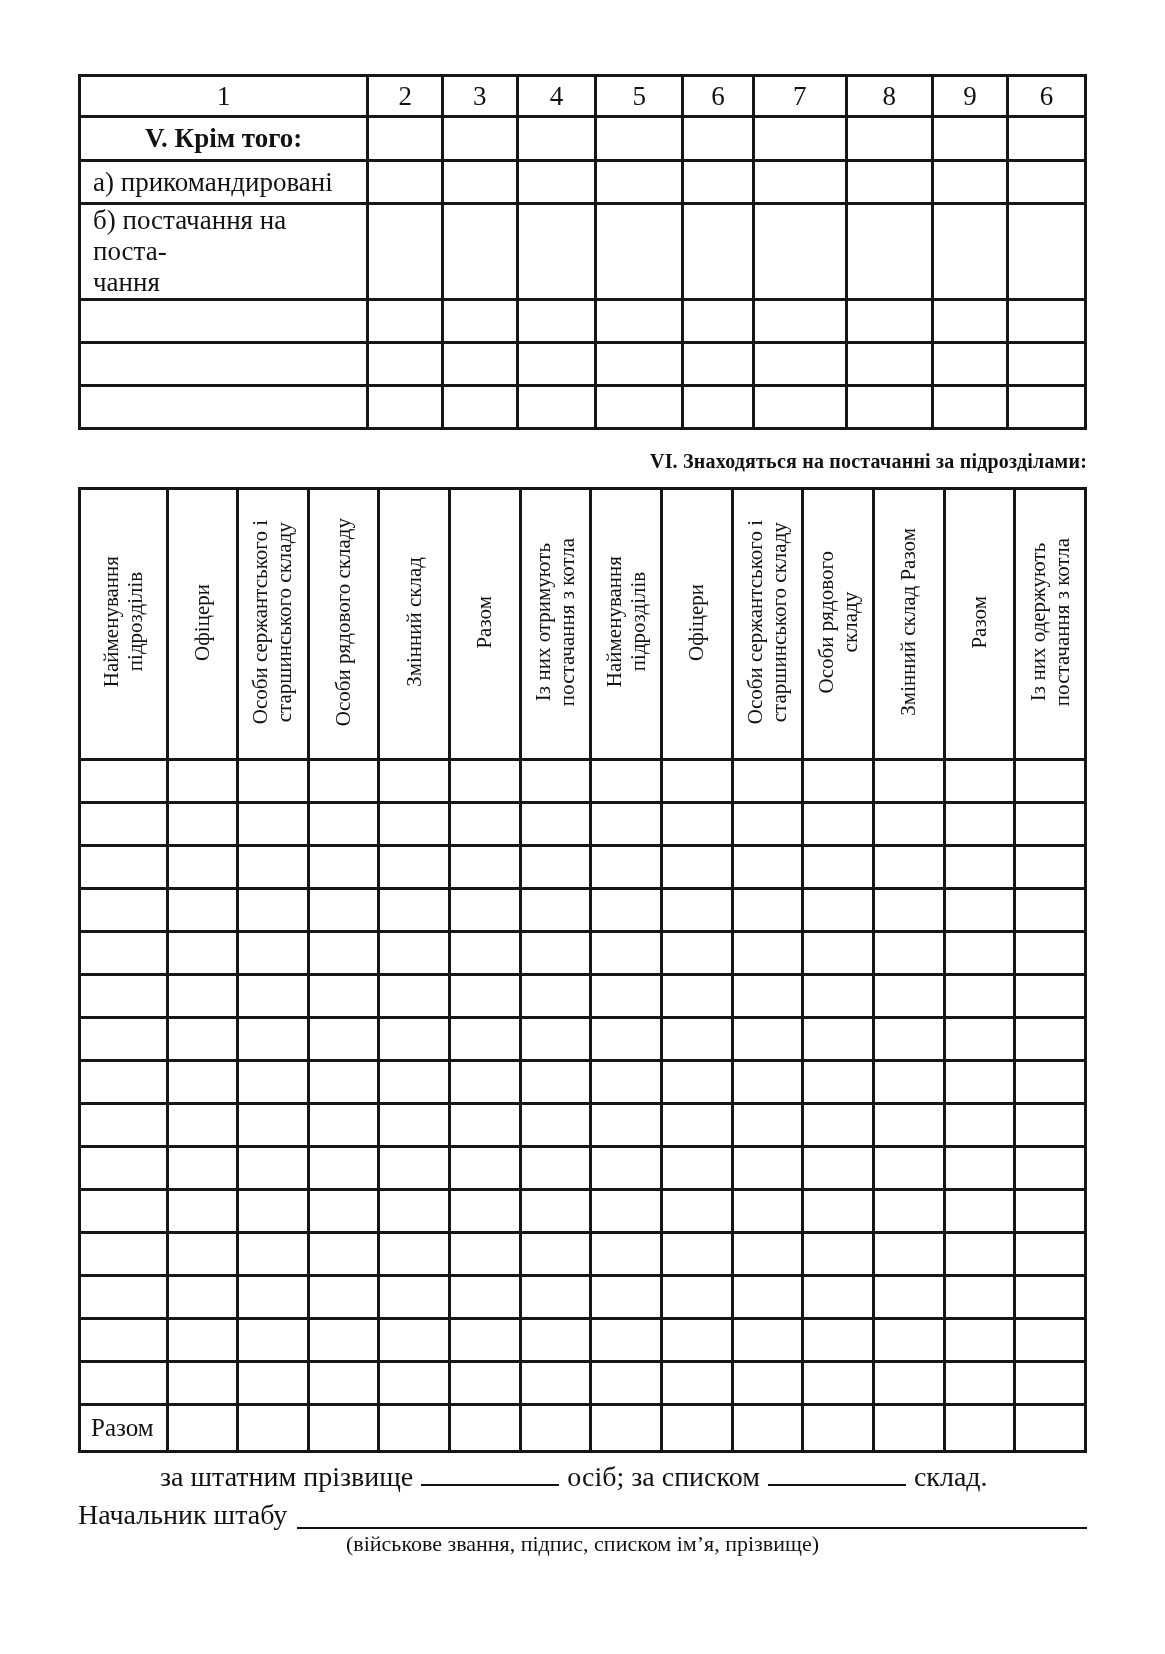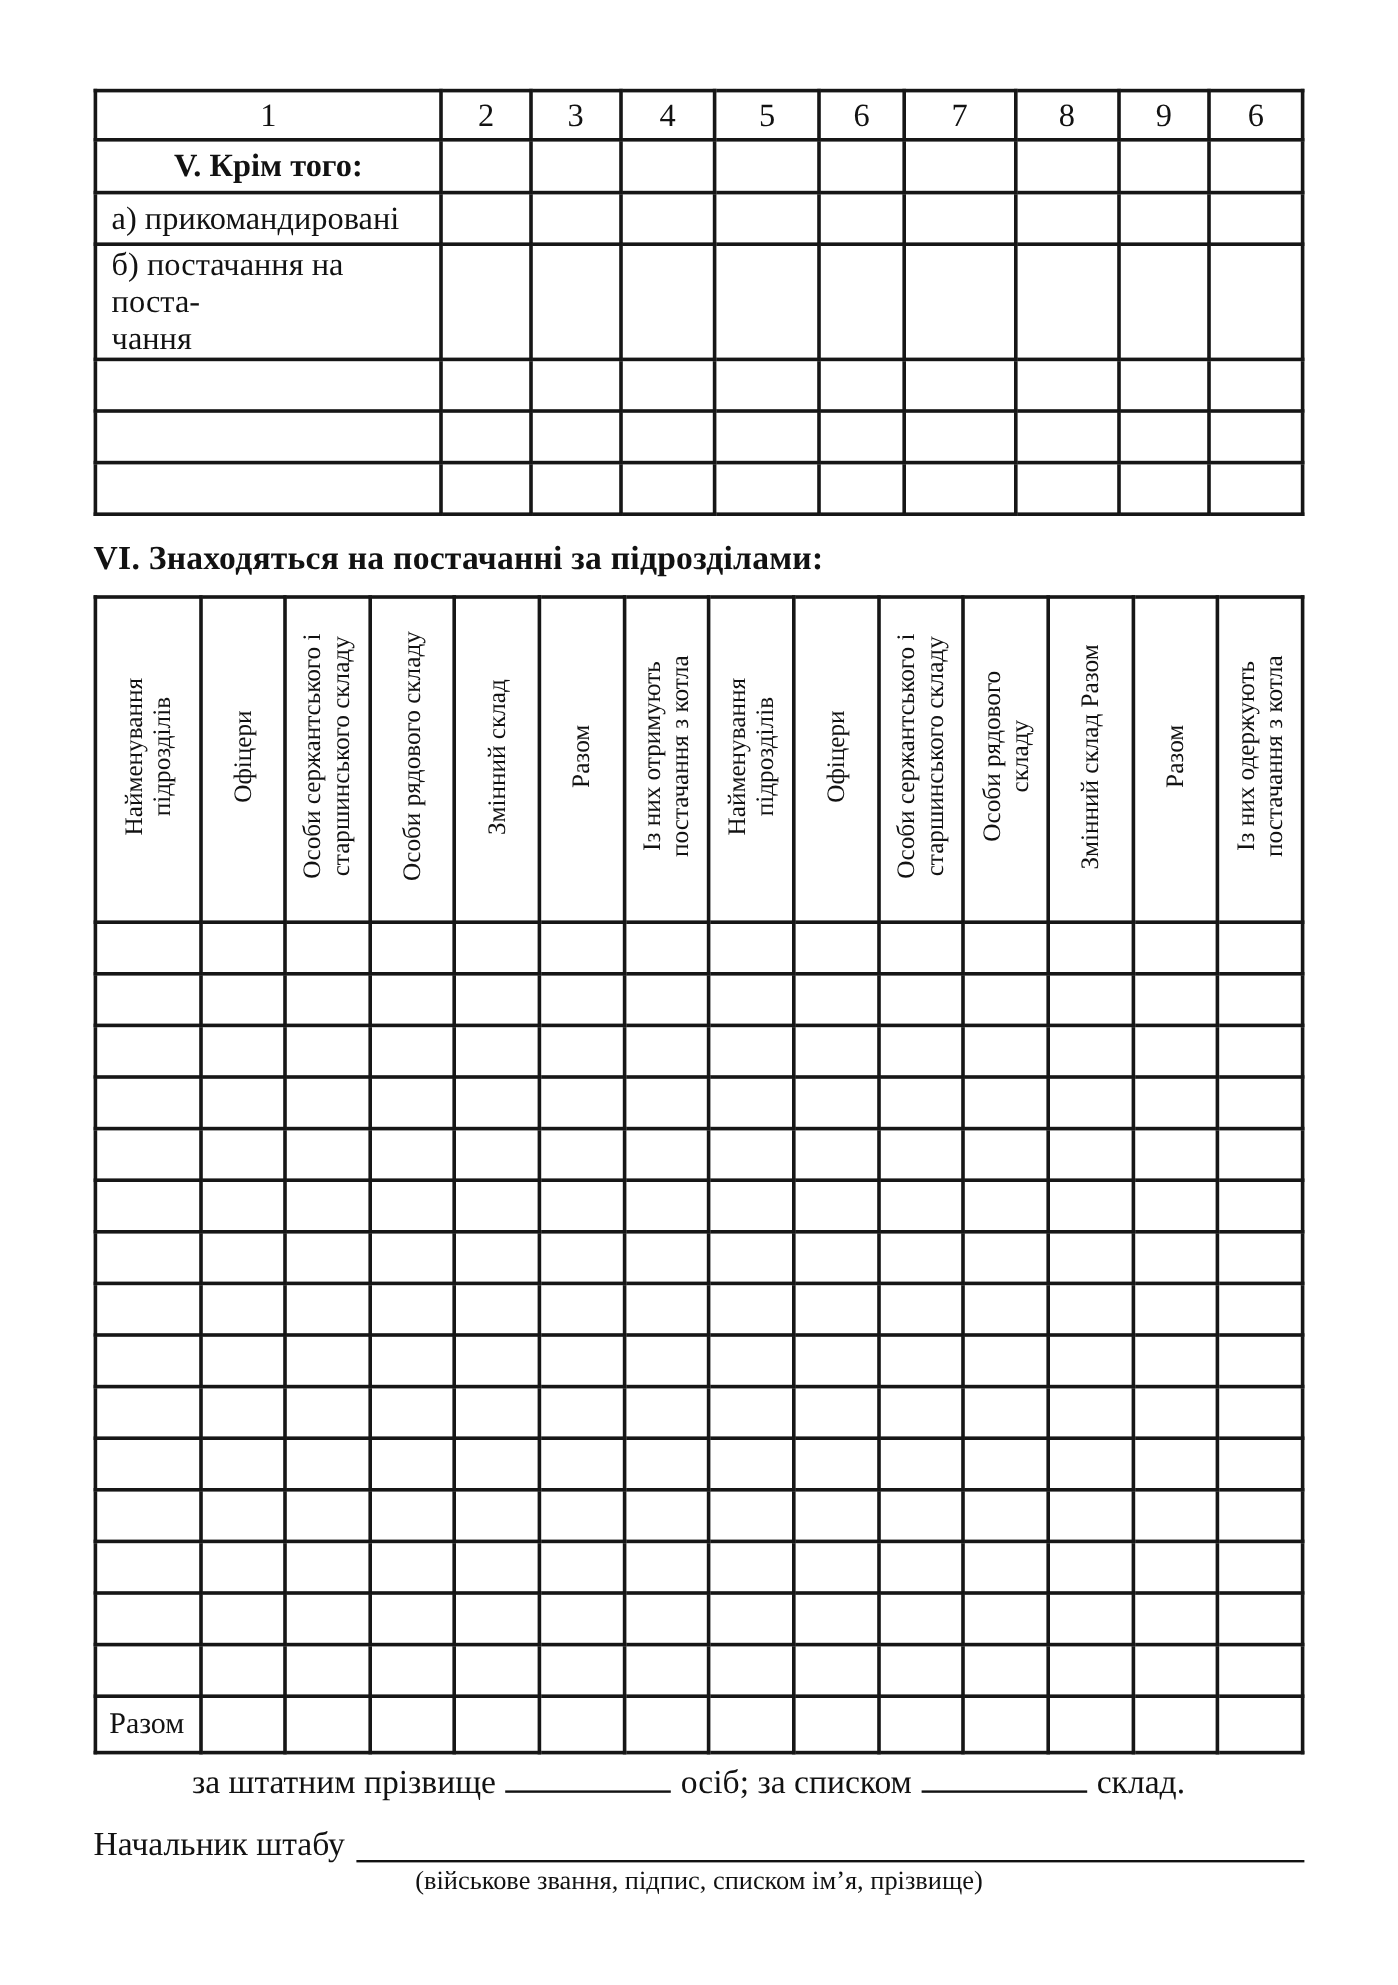--- a/index.html
+++ b/index.html
@@ -22,21 +22,21 @@
   .t1 tr.r-sec  { height:44px; }
   .t1 tr.r-a    { height:43px;margin-top:33px; }
   .t1 tr.r-b    { height:74px; }
   .t1 tbody.gen tr { height:43px; }
   .t1 .bold { font-weight:bold; }
   .t1 .left { text-align:left; padding-left:12px; }
   .t1 .line2 { padding-left:0; }
 
   
   .h-vi {
-    text-align:left; font-weight:bold; font-size:28px;
+    text-align:right; font-weight:bold; font-size:20px;
     margin:20px 0 14px 0; letter-spacing:0.2px;
   }
 
   
   .t2 th { height:268px; vertical-align:middle; text-align:center; font-weight:normal; }
   .rot {
     display:inline-block;
     writing-mode:vertical-rl;
     transform:rotate(180deg);
     white-space:pre-line;
@@ -55,21 +55,21 @@
   .vii .b { font-weight:bold; }
   .blank {
     display:inline-block;
     border-bottom:2px solid #121212;
     height:22px;
     vertical-align:baseline;
     margin:0 8px;
   }
   .blank.w { width:138px; }
   .l2 { padding-left:82px; }
-  .l3 { display:flex; align-items:flex-end; margin-top:20px;justify-content:flex-end; }
+  .l3 { display:flex; align-items:flex-end; margin-top:6px;justify-content:flex-end; }
   .l3 .blank { flex:1; margin:0 0 2px 10px; height:26px; }
   .l4 { text-align:center; font-size:22px; margin-top:0px; }
 </style>
 </head>
 <body>
 
 <div class="page">
 
   <table class="t1">
     <colgroup>

